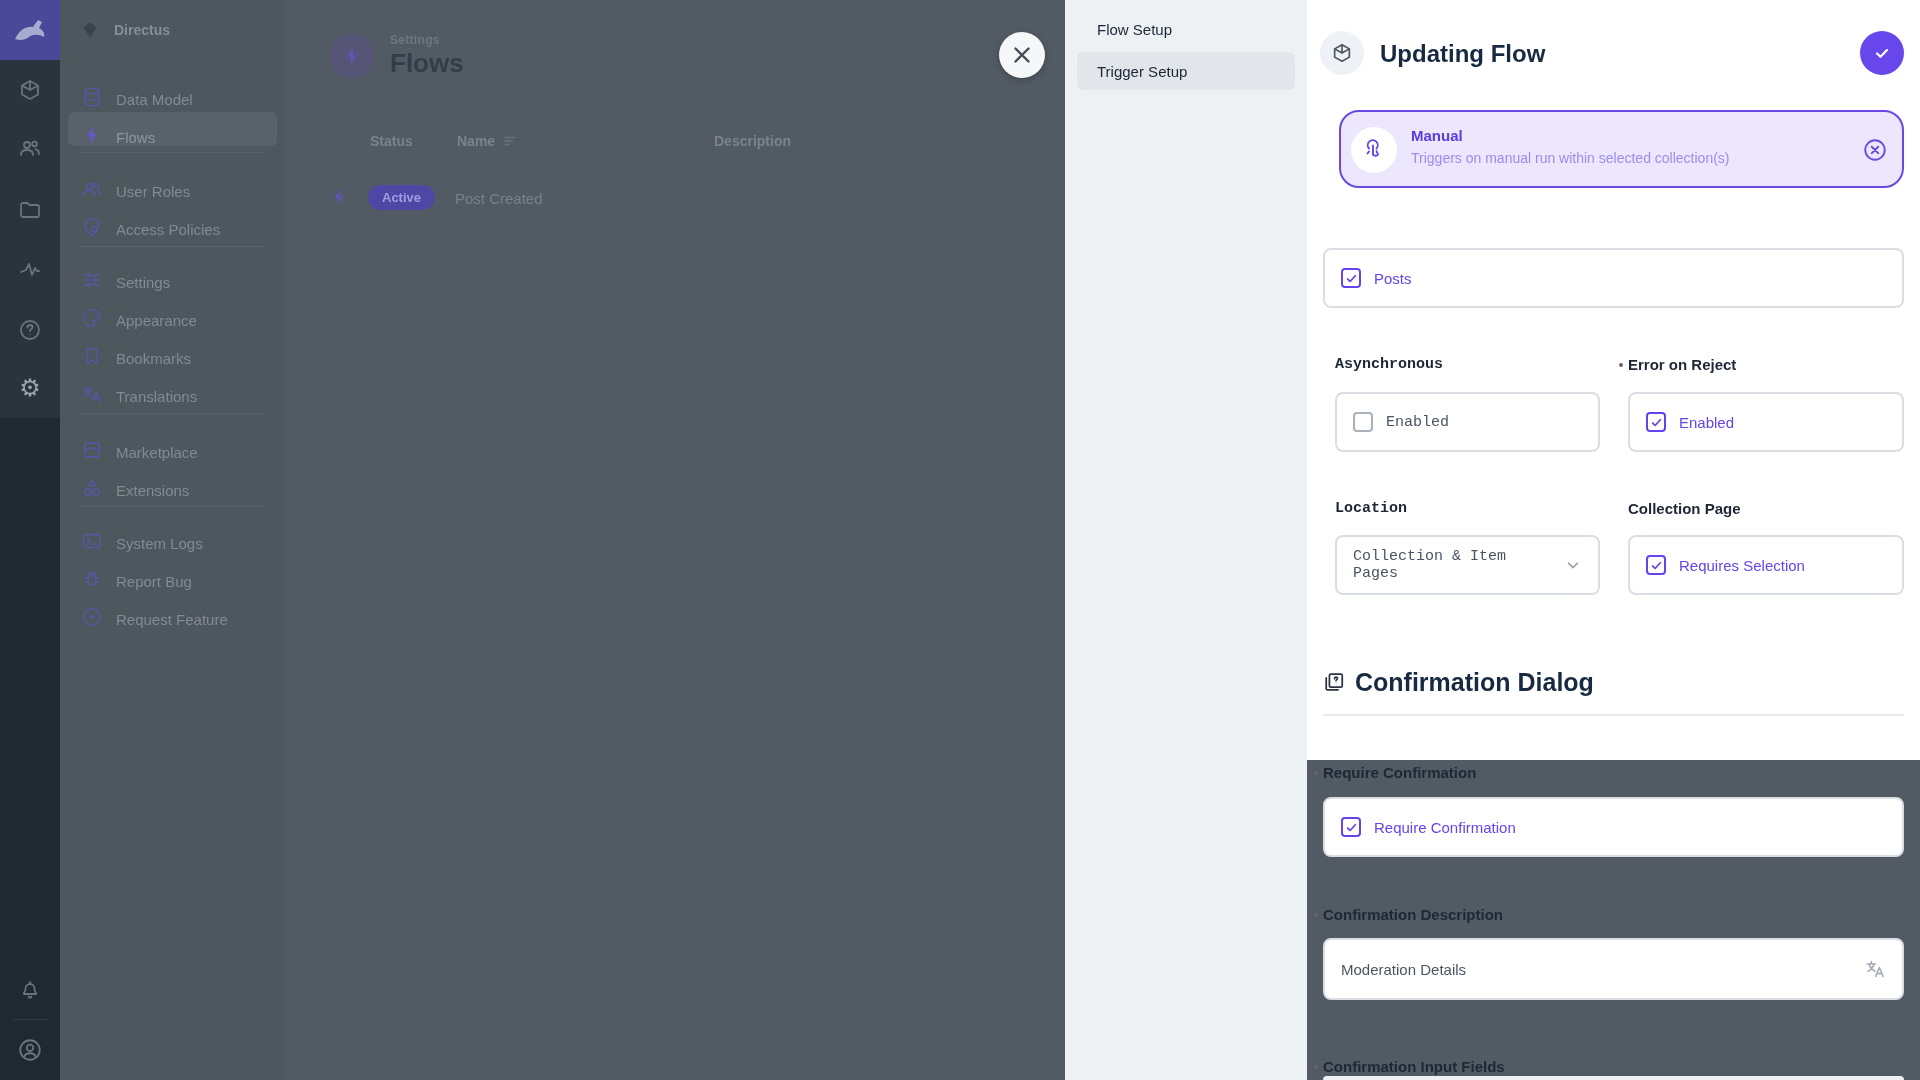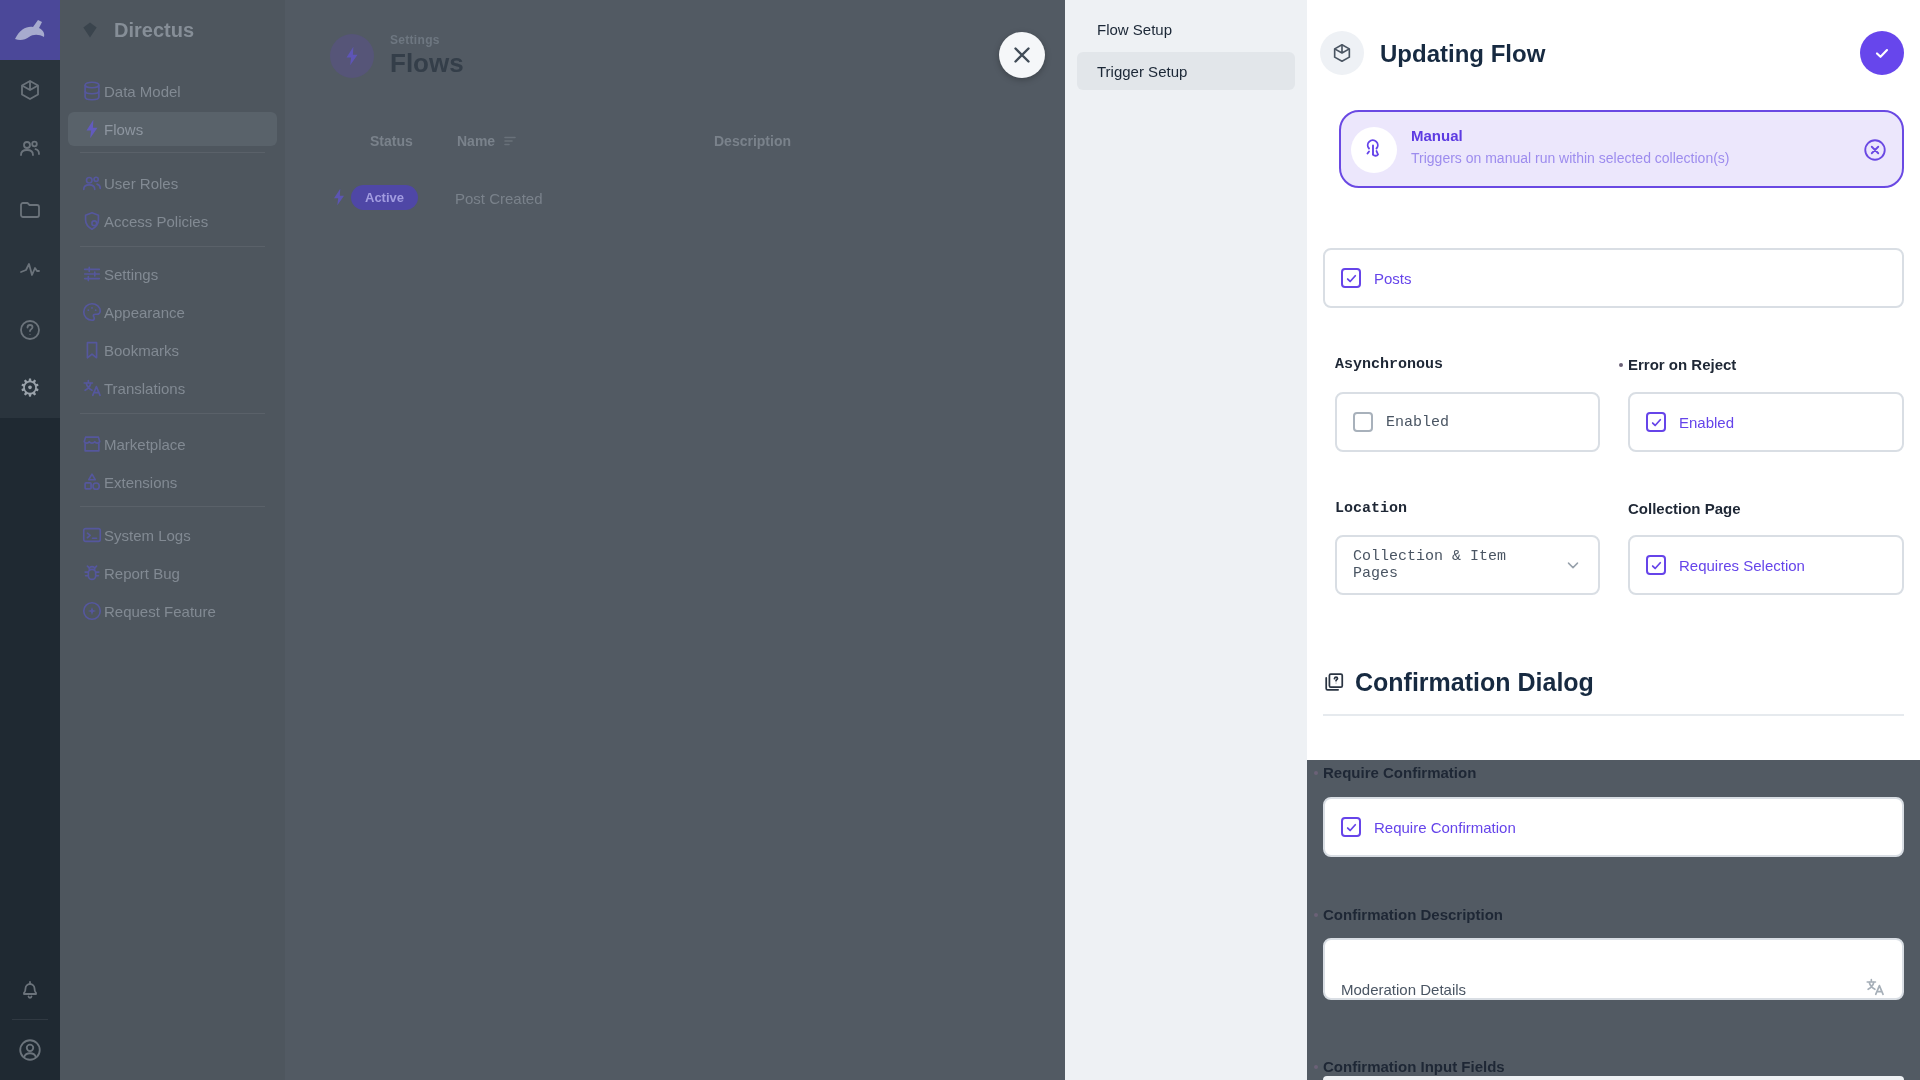--- a/index.html
+++ b/index.html
@@ -11,42 +11,42 @@
   .module-bar { position:absolute; left:0; top:0; width:60px; height:1080px; background:#1f2932; }
   .module-bar .modules-top { position:absolute; left:0; top:0; width:60px; height:418px; background:#2a343d; }
   .logo-tile { position:absolute; left:0; top:0; width:60px; height:60px; background:#4b4899; display:flex; align-items:center; justify-content:center; }
   .mod-btn { position:absolute; left:0; width:60px; height:60px; display:flex; align-items:center; justify-content:center; color:#6b737b; }
   .mod-btn.active { color:#9aa2aa; }
   .mod-gear { font-size:24px; line-height:1; font-family:"DejaVu Sans",sans-serif; }
   .modbar-divider { position:absolute; left:12px; width:36px; height:1px; background:rgba(255,255,255,0.08); }
 
   
   .nav-sidebar { position:absolute; left:60px; top:0; width:225px; height:1080px; background:#4e565e; }
-  .project-header { position:absolute; left:0; top:0; width:225px; height:60px; display:flex; align-items:center; padding-left:20px; color:#868e97; font-size:20px; font-weight:bold; gap:14px; }
+  .project-header { position:absolute; left:0; top:0; width:225px; height:60px; display:flex; align-items:center; padding-left:20px; color:#868e97; font-size:14px; font-weight:bold; gap:14px; }
   .project-header .gem { color:#3a444d; }
-  .nav-item { position:absolute; left:8px; width:209px; height:34px; border-radius:6px; display:flex; align-items:center; padding-left:13px; gap:1px; color:#828a93; font-size:15px; }
+  .nav-item { position:absolute; left:8px; width:209px; height:34px; border-radius:6px; display:flex; align-items:flex-end; padding-left:13px; gap:13px; color:#828a93; font-size:15px; }
   .nav-item .nicon { color:#55579d; flex:0 0 auto; }
   .nav-item.active { background:#59626a; color:#8e96a0; }
   .nav-item.active .nicon { color:#625bbd; }
   .nav-divider { position:absolute; left:20px; width:185px; height:1px; background:rgba(255,255,255,0.07); }
 
   
   .main { position:absolute; left:285px; top:0; width:780px; height:1080px; background:#525a63; }
   .page-header { position:absolute; left:45px; top:33px; display:flex; align-items:center; gap:16px; }
   .page-header .hicon { width:44px; height:44px; border-radius:50%; background:#565578; display:flex; align-items:center; justify-content:center; color:#5e55b6; }
   .crumb { font-size:12px; font-weight:bold; color:#6e7781; letter-spacing:.3px; }
   .page-title { font-size:26px; font-weight:bold; color:#343e49; margin-top:1px; }
   .thead { position:absolute; top:133px; left:0; width:100%; font-size:14px; font-weight:bold; color:#7a828b; }
   .thead .c-status { position:absolute; left:85px; }
   .thead .c-name { position:absolute; left:172px; display:flex; gap:8px; align-items:center; }
   .thead .c-name .sort { color:#69717a; }
   .thead .c-desc { position:absolute; left:429px; }
   .trow { position:absolute; top:184px; left:0; width:100%; height:30px; }
   .trow .row-bolt { position:absolute; left:44px; top:3px; color:#5c55b2; }
-  .status-badge { position:absolute; left:66px; top:1px; background:#4f47a6; color:#a29ce0; font-size:13px; font-weight:bold; border-radius:13px; padding:5px 14px; }
+  .status-badge { position:absolute; left:83px; top:1px; background:#4f47a6; color:#a29ce0; font-size:13px; font-weight:bold; border-radius:13px; padding:5px 14px; }
   .trow .row-name { position:absolute; left:170px; top:6px; font-size:15px; color:#7a828b; }
 
   
   .close-fab { position:absolute; left:999px; top:32px; width:46px; height:46px; border-radius:50%; background:#f5f7f9; display:flex; align-items:center; justify-content:center; color:#414c57; box-shadow:0 2px 6px rgba(0,0,0,0.25); }
 
   
   .drawer-nav { position:absolute; left:1065px; top:0; width:242px; height:1080px; background:#eef1f4; padding:10px 12px; }
   .dnav-item { height:38px; border-radius:6px; display:flex; align-items:center; padding-left:20px; font-size:15px; color:#1b2736; font-weight:500; margin-bottom:4px; }
   .dnav-item.active { background:#e2e6ea; }
 
@@ -60,21 +60,21 @@
   .field-label { font-size:15px; font-weight:bold; color:#1e2735; position:relative; }
   .field-label.req::before { content:""; position:absolute; left:-9px; top:7px; width:4px; height:4px; border-radius:50%; background:#6b6177; }
   .fbox { background:#fff; border:2px solid #d9dee4; border-radius:8px; height:60px; display:flex; align-items:center; padding:0 16px; gap:13px; }
   .fbox .opt-label { font-size:15px; color:#6544ea; font-weight:500; }
   .fbox .opt-label.plain { color:#4a5563; font-weight:normal; }
   .cbox { width:20px; height:20px; border:2px solid #6644e9; border-radius:4px; display:flex; align-items:center; justify-content:center; color:#6644e9; flex:0 0 auto; }
   .cbox.unchecked { border-color:#a8b1bb; color:transparent; }
   .selbox { justify-content:space-between; }
   .selbox .selval { font-size:15px; color:#4a5563; }
   .selbox .chev { color:#98a2ac; }
-  .inputbox { height:62px; justify-content:space-between;align-items:flex-end; }
+  .inputbox { height:62px; justify-content:space-between; }
   .inputbox .ival { font-size:15px; color:#4a5563; }
   .inputbox .translate { color:#a6afb8; }
 
   .trigger-card { position:absolute; left:32px; right:16px; top:110px; height:78px; background:#ece7fc; border:2px solid #6a49e3; border-radius:20px; }
   .trigger-card .ticon { position:absolute; left:10px; top:15px; width:46px; height:46px; border-radius:50%; background:#ffffff; display:flex; align-items:center; justify-content:center; color:#6544ea; }
   .trigger-card .ttitle { position:absolute; left:70px; top:15px; font-size:15px; font-weight:bold; color:#5d3be2; }
   .trigger-card .tdesc { position:absolute; left:70px; top:38px; font-size:14px; color:#9d8cee; }
   .trigger-card .tremove { position:absolute; right:14px; top:25px; color:#6a49e3; }
 
   .col-l { position:absolute; left:12px; width:265px;font-family:Liberation Mono, monospace; }

